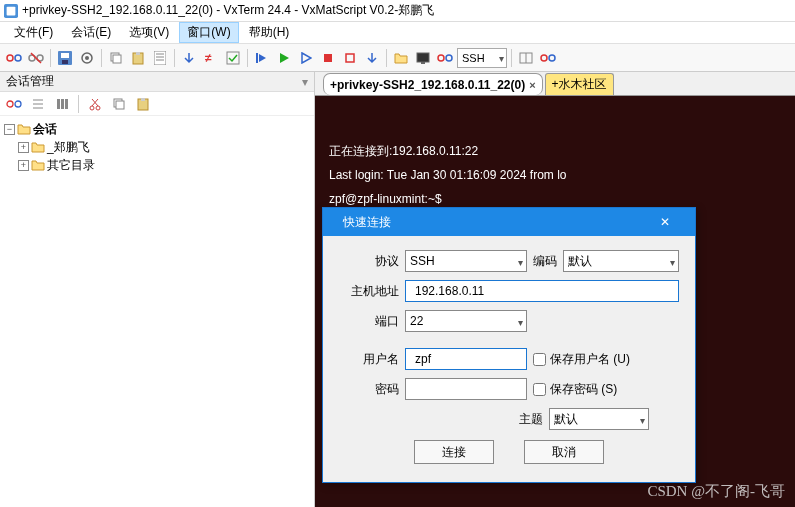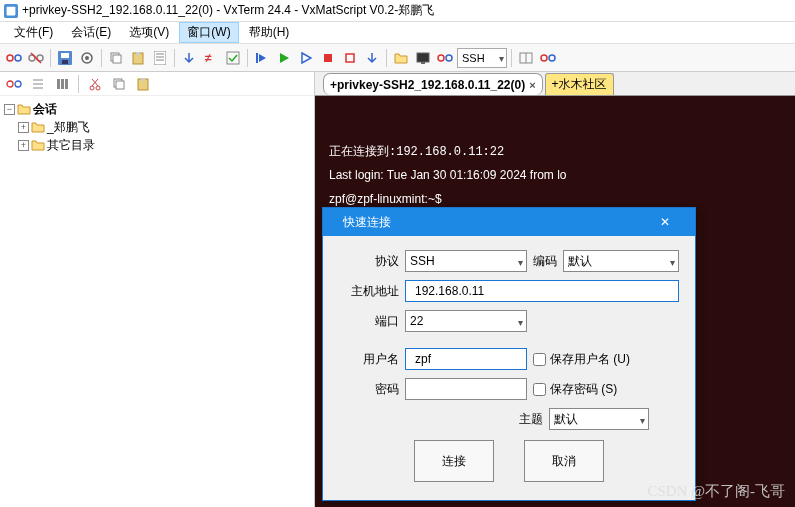--- a/index.html
+++ b/index.html
@@ -30,35 +30,35 @@
 .tree-folder { width: 14px; height: 12px; }
 
 .content { flex: 1; display: flex; flex-direction: column; background: #fff; min-width: 0; }
 .tabs { height: 24px; display: flex; align-items: flex-end; padding-left: 8px; background: #f0f0f0; border-bottom: 1px solid #999; gap: 2px; }
 .tab { height: 22px; display: flex; align-items: center; padding: 0 6px; border: 1px solid #999; border-bottom: none; background: #fff; border-radius: 3px 3px 0 0; font-size: 11px; gap: 4px; }
 .tab.active { font-weight: bold; background: #fff; border-radius: 7px; }
 .tab.inactive { background: #ffe680; }
 .tab-close { font-size: 11px; color: #555; cursor: pointer; }
 
 .terminal { flex: 1; background: #2b0b0b; color: #fff; font-family: "Consolas", monospace; font-size: 15px; padding: 18px 14px; line-height: 1.6; white-space: pre; overflow: hidden; position: relative; }
-.terminal .term-line1 { color: #fff; font-family: Liberation Mono, monospace; }
+.terminal .term-line1 { color: #fff; }
 
 .dialog { position: absolute; left: 322px; top: 207px; width: 374px; background: #f0f0f0; border: 1px solid #1976d2; box-shadow: 2px 2px 8px rgba(0,0,0,0.3); }
 .dlg-title { height: 28px; background: #1e88e5; color: #fff; display: flex; align-items: center; justify-content: space-between; padding: 0 20px; font-size: 13px; }
 .dlg-close { width: 20px; height: 20px; display: flex; align-items: center; justify-content: center; cursor: pointer; color: #fff; }
 .dlg-body { padding: 14px 16px 6px; }
 .dlg-row { display: flex; align-items: center; margin-bottom: 8px; }
 .dlg-label { width: 60px; text-align: right; margin-right: 6px; }
 .dlg-input { border: 1px solid #1976d2; height: 22px; padding: 0 9px; font-size: 12px; background: #fff; outline: none; }
 .dlg-input.wide { flex: 1; }
 .dlg-combo { border: 1px solid #888; height: 22px; padding: 0 16px 0 4px; background: #fff; position: relative; display: inline-block; min-width: 90px; font-size: 12px; line-height: 20px; }
 .dlg-combo::after { content: "▾"; position: absolute; right: 3px; top: 2px; color: #555; font-size: 10px; }
 .dlg-check { display: flex; align-items: center; gap: 4px; margin-left: 6px; white-space: nowrap; }
 .dlg-actions { display: flex; justify-content: center; gap: 30px; margin: 10px 0 12px; }
-.dlg-btn { width: 80px; height: 42px; border: 1px solid #888; background: #f8f8f8; cursor: pointer; }
+.dlg-btn { width: 80px; height: 24px; border: 1px solid #888; background: #f8f8f8; cursor: pointer; }
 
 .watermark { position: absolute; right: 10px; bottom: 6px; color: rgba(220,220,220,0.85); font-size: 15px; pointer-events: none; font-family: "Microsoft YaHei"; }
 
 svg { display: block; }
 </style>
 </head>
 <body>
 
 <div class="titlebar">
   <svg class="app-icon" viewBox="0 0 16 16">
@@ -204,20 +204,24 @@
       <svg width="16" height="12" viewBox="0 0 16 12">
         <rect x="1" y="3" width="6" height="6" rx="3" fill="none" stroke="#d33" stroke-width="1.5"></rect>
         <rect x="9" y="3" width="6" height="6" rx="3" fill="none" stroke="#36c" stroke-width="1.5"></rect>
       </svg>
     </span>
 </div>
 
 <div class="main">
 
   <div class="sidebar">
+    <div class="side-header">
+      <span>会话管理</span>
+      <span style="color:#888;">▾</span>
+    </div>
     <div class="side-toolbar">
       <span class="tb-btn">
           <svg width="16" height="10" viewBox="0 0 16 10">
             <rect x="1" y="2" width="6" height="6" rx="3" fill="none" stroke="#d33" stroke-width="1.3"></rect>
             <rect x="9" y="2" width="6" height="6" rx="3" fill="none" stroke="#36c" stroke-width="1.3"></rect>
           </svg>
         </span>
       <span class="tb-btn">
           <svg width="12" height="12">
             <line x1="1" y1="2" x2="11" y2="2" stroke="#888"></line>

